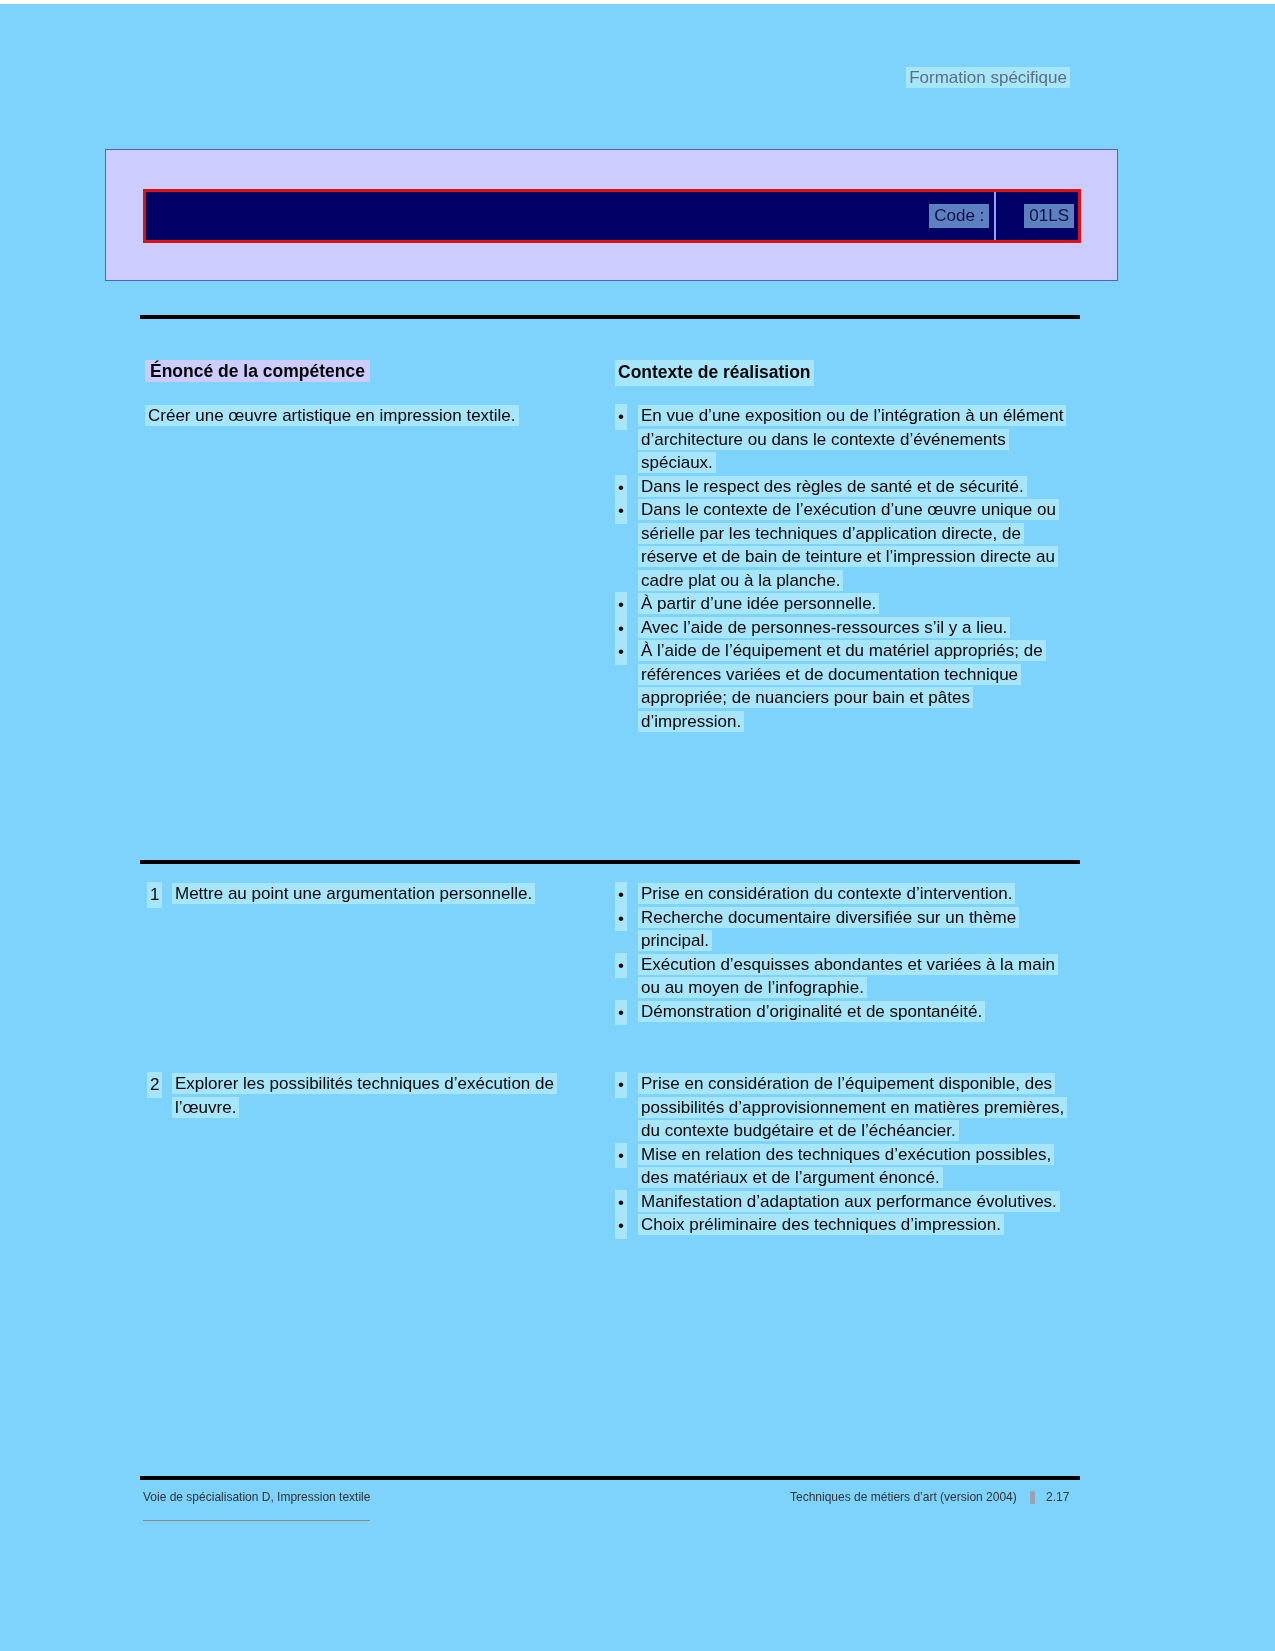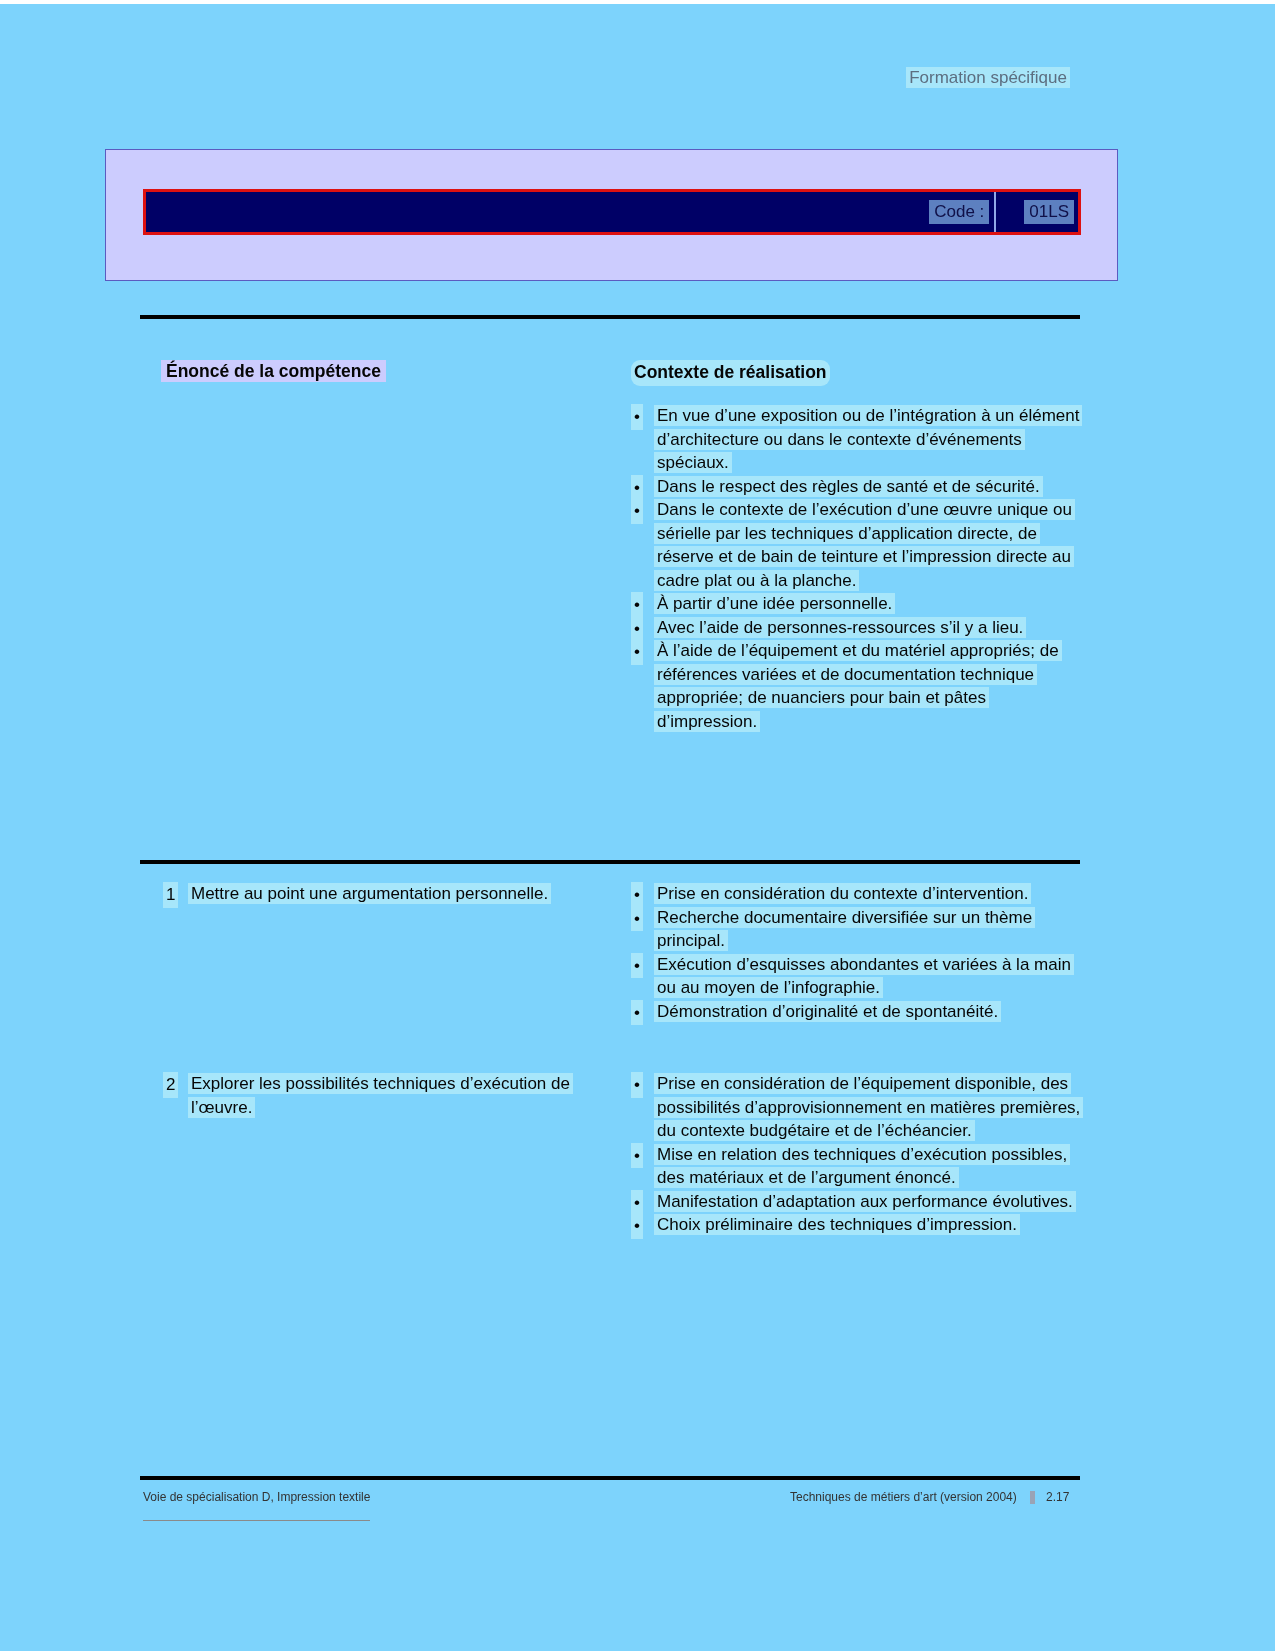--- a/index.html
+++ b/index.html
@@ -14,36 +14,36 @@
   html,body{background:#ffffff;}
   body{font-family:"Liberation Sans",sans-serif;color:#060606;}
   .page{position:relative;width:1275px;height:1651px;background:#7dd3fc;margin:4px auto;overflow:hidden;}
 
   .hl-c{background:var(--highlight-cyan);padding:1px 3px;box-decoration-break:clone;-webkit-box-decoration-break:clone;}
   .hl-l{background:var(--highlight-lavender);padding:1px 5px;box-decoration-break:clone;-webkit-box-decoration-break:clone;}
 
   .corner{position:absolute;top:64px;right:205px;font-size:17px;color:#5c6e80;}
 
   .banner{position:absolute;left:105px;top:145px;width:1013px;height:132px;background:var(--banner-bg);border:1px solid #5b5bc0;}
-  .title-box{position:absolute;left:37px;top:39px;width:938px;height:46px;background:var(--title-box-bg);border:3px solid var(--title-box-border);}
+  .title-box{position:absolute;left:37px;top:39px;width:938px;height:54px;background:var(--title-box-bg);border:3px solid var(--title-box-border);}
   .code-wrap{position:absolute;right:2px;top:0;bottom:0;display:flex;align-items:center;font-size:17px;}
   .code-hl{background:var(--code-highlight);color:#101048;padding:2px 5px;}
   .code-div{width:2px;align-self:stretch;background:#8fa8e8;margin-left:5px;}
   .code-val{margin-left:28px;margin-right:2px;}
 
   .row-os{position:absolute;left:149px;top:286px;width:931px;font-size:20px;font-weight:bold;font-style:italic;color:#05050f;}
   .os-left{display:inline-block;min-width:466px;}
   .os-right{position:absolute;left:476px;top:0;}
 
   .rule{position:absolute;left:140px;width:940px;height:4px;background:#000000;}
   .rule-1{top:311px;}
   .rule-2{top:856px;}
   .rule-foot{top:1472px;}
 
-  .twocol{position:absolute;left:161px;width:925px;font-size:17px;line-height:23.5px;}
+  .twocol{position:absolute;left:145px;width:925px;font-size:17px;line-height:23.5px;}
   .sec1{top:356px;}
   .sec2-head{top:835px;}
   .item1{top:878px;}
   .item2{top:1068px;}
   .col-right{position:absolute;left:470px;top:0;width:455px;}
   .col-right.body{top:44px;}
   .col-left-body{position:absolute;left:0;top:44px;width:450px;}
   .sec-head{font-weight:bold;font-size:17.5px;white-space:nowrap;}
 
   .b-row{position:relative;padding-left:23px;}
@@ -76,21 +76,24 @@
         <span class="code-hl code-val">01LS</span>
       </div>
     </div>
   </div>
 
   <div class="rule rule-1"></div>
 
   <div class="twocol sec1">
     <div>
       <span class="hl-l sec-head">Énoncé de la compétence</span>
-      <span class="hl-c sec-head col-right" style="width:auto;border-radius:9px;">Contexte de réalisation</span>
+      <span class="hl-c sec-head col-right" style="width:auto;">Contexte de réalisation</span>
+    </div>
+    <div class="col-left-body">
+      <span class="hl-c">Créer une œuvre artistique en impression textile.</span>
     </div>
     <div class="col-right body">
 
         <div class="b-row">
           <span class="b-dot hl-c">•</span>
           <span class="hl-c">En vue d’une exposition ou de l’intégration à un élément d’architecture ou dans le contexte d’événements spéciaux.</span>
         </div>
 
         <div class="b-row">
           <span class="b-dot hl-c">•</span>

